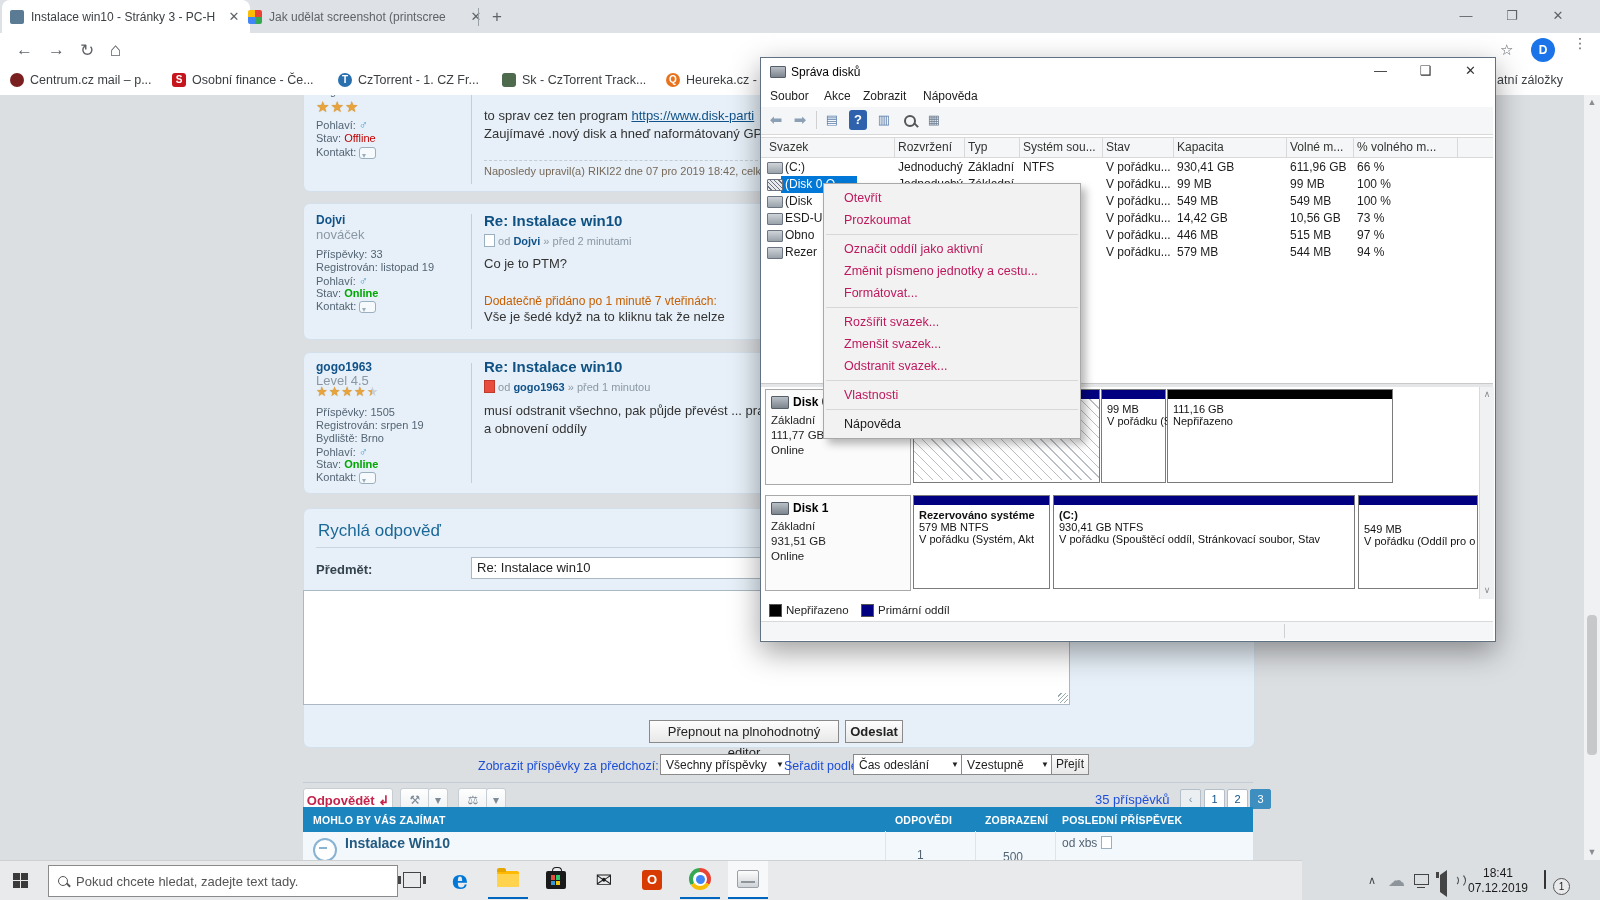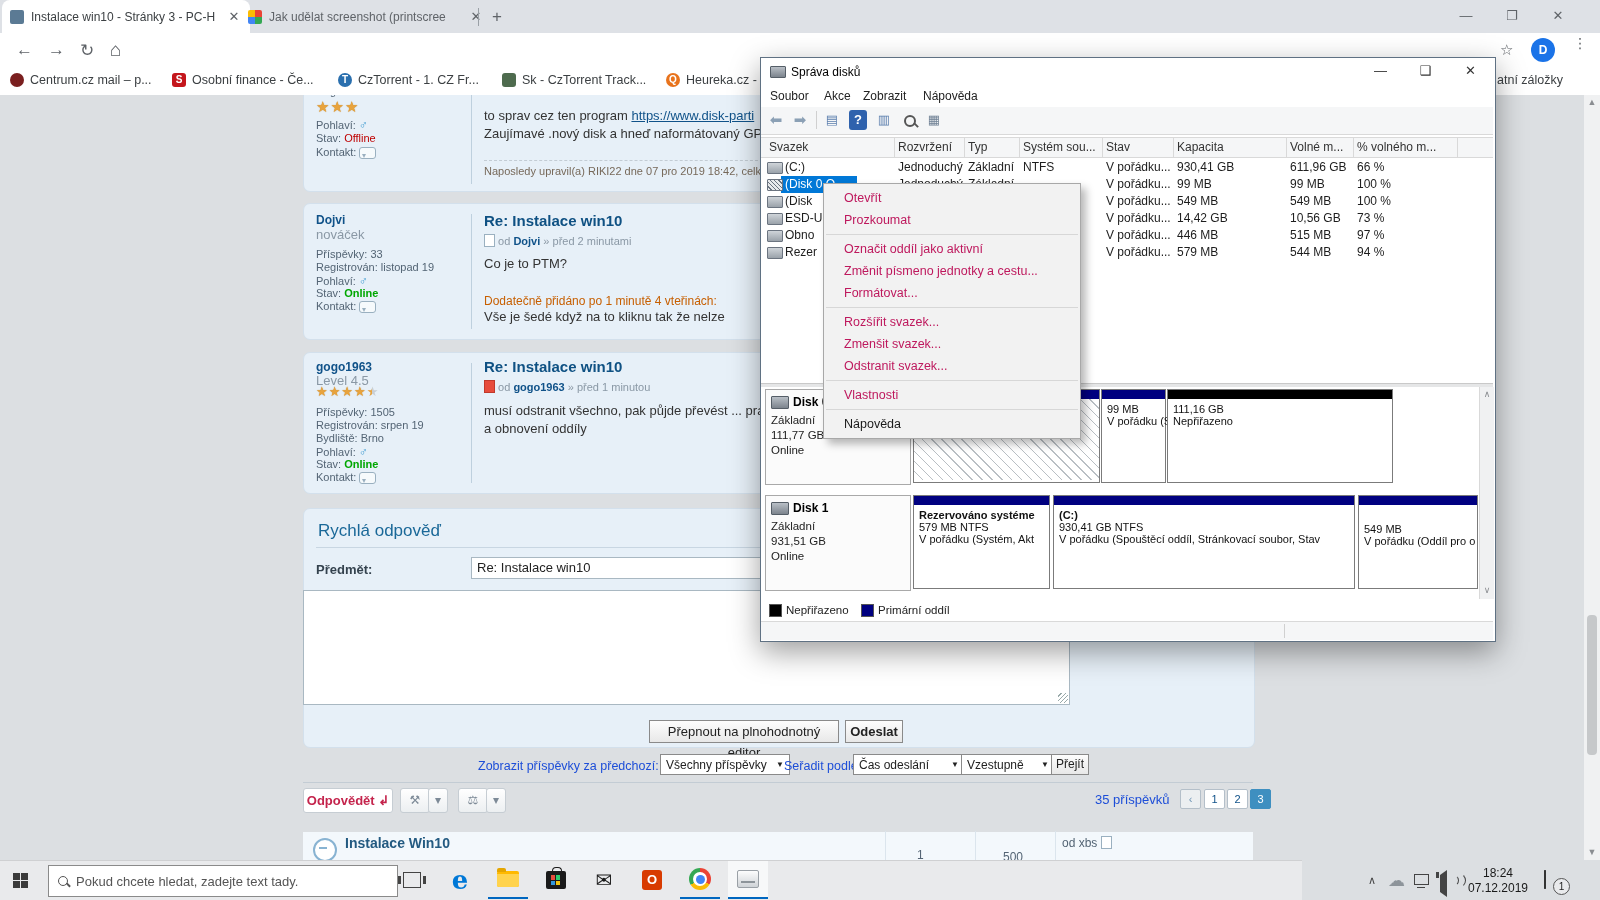--- a/index.html
+++ b/index.html
@@ -256,21 +256,21 @@
     </div>
     <div class="a vline" style="left:167px;top:10px;height:115px"></div>
     <div class="a ptitle" style="left:180px;top:8px">Re: Instalace win10</div>
     <div class="a byline" style="left:180px;top:30px">
       <span class="pageicon"></span>
       <span>od</span>
       <b>Dojvi</b>
       <span>» před 2 minutami</span>
     </div>
     <div class="a pbody" style="left:180px;top:52px">Co je to PTM?</div>
-    <div class="a editnote" style="left:180px;top:90px">Dodatečně přidáno po 1 minutě 4 vteřinách:</div>
+    <div class="a editnote" style="left:180px;top:90px">Dodatečně přidáno po 1 minutě 7 vteřinách:</div>
     <div class="a pbody" style="left:180px;top:105px">Vše je šedé když na to kliknu tak že nelze</div>
   </div>
 
   <div class="a card" style="left:303px;top:257px;width:950px;height:140px">
     <div class="a sbname" style="left:12px;top:7px">gogo1963</div>
     <div class="a sbgray" style="left:12px;top:20px">Level 4.5</div>
     <div class="a" style="left:12px;top:29px">
       <span class="stars" style="font-size:13px">★★★★</span><span class="starwrap"><span class="stargray">★</span><span class="stargold">★</span></span>
     </div>
     <div class="a sbline" style="left:12px;top:53px">Příspěvky: 1505</div>
@@ -337,20 +337,26 @@
   <div class="a toolbtn" style="left:400px;top:693px;width:28px;height:23px">⚒</div>
   <div class="a toolbtn" style="left:428px;top:693px;width:18px;height:23px">▾</div>
   <div class="a toolbtn" style="left:458px;top:693px;width:28px;height:23px">⚖</div>
   <div class="a toolbtn" style="left:486px;top:693px;width:18px;height:23px">▾</div>
   <div class="a ctllbl" style="left:1095px;top:697px;font-size:13px">35 příspěvků</div>
   <div class="a pgbox nav" style="left:1180px;top:694px">‹</div>
   <div class="a pgbox" style="left:1204px;top:694px">1</div>
   <div class="a pgbox" style="left:1227px;top:694px">2</div>
   <div class="a pgbox active" style="left:1250px;top:694px">3</div>
 
+  <div class="a relhead" style="left:303px;top:712px;width:950px;height:25px">
+    <span class="a" style="left:10px;top:7px">MOHLO BY VÁS ZAJÍMAT</span>
+    <span class="a" style="left:592px;top:7px">ODPOVĚDI</span>
+    <span class="a" style="left:682px;top:7px">ZOBRAZENÍ</span>
+    <span class="a" style="left:759px;top:7px">POSLEDNÍ PŘÍSPĚVEK</span>
+  </div>
   <div class="a relrow" style="left:303px;top:737px;width:950px;height:60px">
     <div class="a topicicon" style="left:10px;top:6px"></div>
     <div class="a" style="left:42px;top:3px;font-size:14px;color:#235a81;font-weight:bold">Instalace Win10</div>
     <div class="a" style="left:582px;top:-1px;width:1px;height:60px;background:#dbe5ed"></div>
     <div class="a" style="left:672px;top:-1px;width:1px;height:60px;background:#dbe5ed"></div>
     <div class="a" style="left:752px;top:-1px;width:1px;height:60px;background:#dbe5ed"></div>
     <div class="a" style="left:614px;top:16px">1</div>
     <div class="a" style="left:700px;top:18px">500</div>
     <div class="a" style="left:759px;top:4px">
       <span>od xbs</span>
@@ -603,20 +609,20 @@
   </div>
   <div class="a trayic" style="left:1368px;top:13px;font-size:11px">∧</div>
   <div class="a trayic" style="left:1388px;top:9px;font-size:17px;color:#8d949a">☁</div>
   <div class="a netic" style="left:1414px;top:13px"></div>
   <div class="a" style="left:1440px;top:14px">
     <span class="a spk" style="left:0;top:0"></span>
     <span class="a arc" style="left:8px;top:0"></span>
     <span class="a arc" style="left:11px;top:-2px;width:13px;height:13px"></span>
   </div>
   <div class="a clock" style="left:1462px;top:5px;width:72px">
-    <div>18:24</div>
+    <div>18:41</div>
     <div>07.12.2019</div>
   </div>
   <div class="a" style="left:1544px;top:10px">
     <span class="notif"></span>
     <span class="a badge" style="left:9px;top:7px">1</span>
   </div>
 </div>
 
 </body></html>

